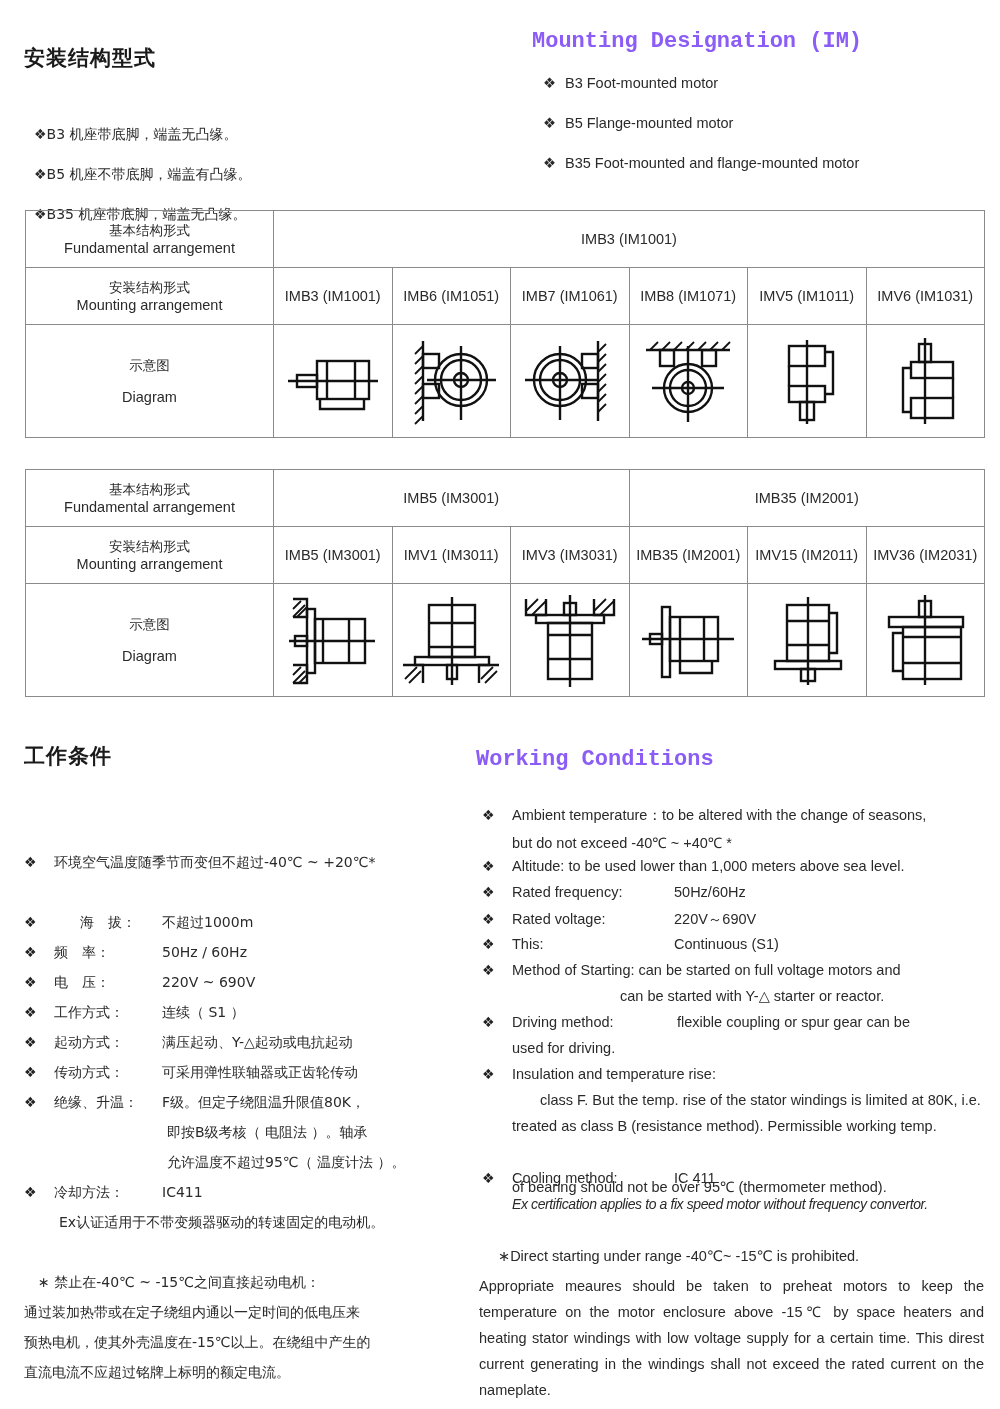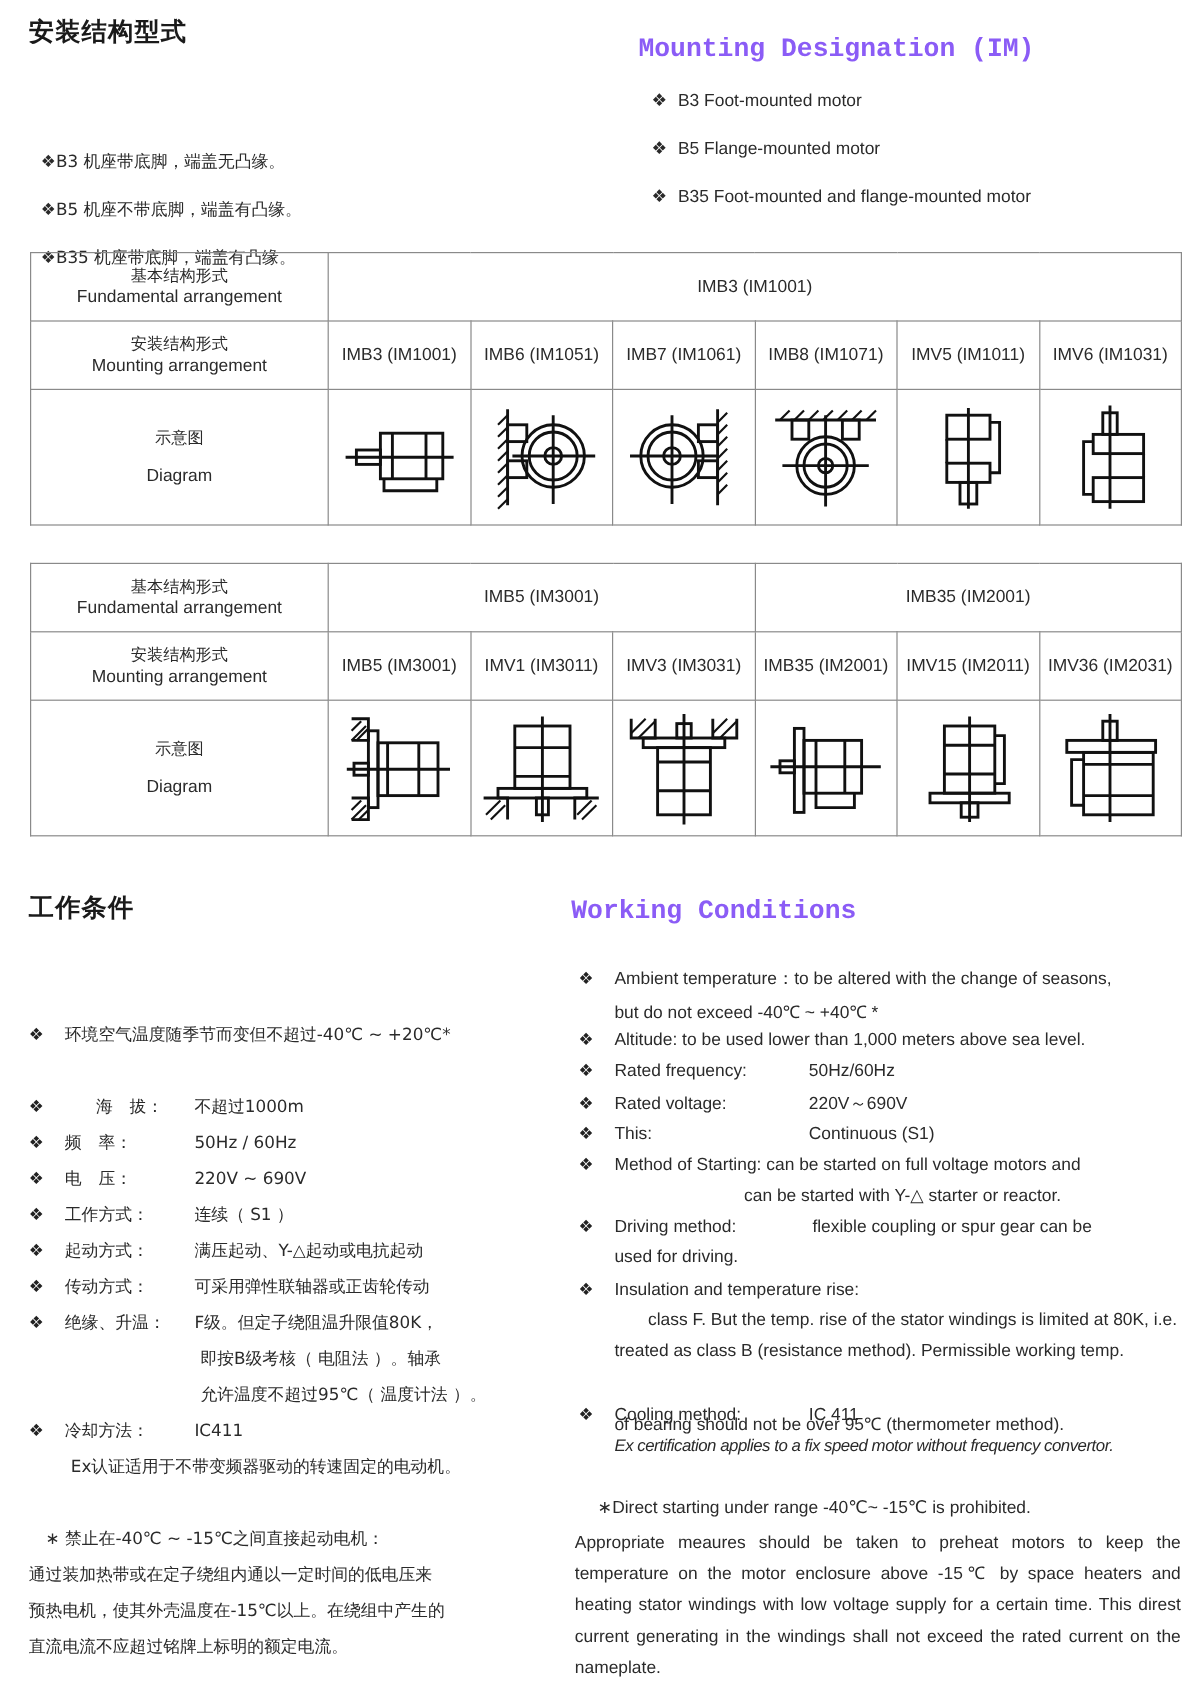--- a/index.html
+++ b/index.html
@@ -19,24 +19,24 @@
   table.mt tr.r1 td, table.mt tr.r2 td { height:56px; }
   table.mt tr.r3 td { height:112px; }
   table.mt td svg { display:block; margin:0 auto; }
   .diag-lbl .l1 { display:block; margin-bottom:14px; }
   .wc { position:absolute; white-space:nowrap; }
   .dia { display:inline-block; width:30px; font-size:14px; color:#222; }
 </style>
 </head>
 <body>
 
-<div class="abs h-cn" style="left:24px;top:12px;">安装结构型式</div>
+<div class="abs h-cn" style="left:24px;top:44px;">安装结构型式</div>
 <div class="abs cn" style="left:34px;top:78px;"><span class="d">❖</span><span>B3 机座带底脚，端盖无凸缘。</span></div>
 <div class="abs cn" style="left:34px;top:118px;"><span class="d">❖</span><span>B5 机座不带底脚，端盖有凸缘。</span></div>
-<div class="abs cn" style="left:34px;top:158px;"><span class="d">❖</span><span>B35 机座带底脚，端盖有凸缘。</span></div>
+<div class="abs cn" style="left:34px;top:158px;"><span class="d">❖</span><span>B35 机座带底脚，端盖无凸缘。</span></div>
 
 <div class="abs h-en" style="left:532px;top:29px;">Mounting Designation (IM)</div>
 <div class="abs en" style="left:543px;top:75px;"><span class="d" style="display:inline-block;width:22px;">❖</span><span>B3 Foot-mounted motor</span></div>
 <div class="abs en" style="left:543px;top:115px;"><span class="d" style="display:inline-block;width:22px;">❖</span><span>B5 Flange-mounted motor</span></div>
 <div class="abs en" style="left:543px;top:155px;"><span class="d" style="display:inline-block;width:22px;">❖</span><span>B35 Foot-mounted and flange-mounted motor</span></div>
 
 <table class="mt" style="top:210px;">
   <tbody>
       <tr class="r1">
     <td class="lbl"><span class="l1">基本结构形式</span><br><span>Fundamental arrangement</span></td>

